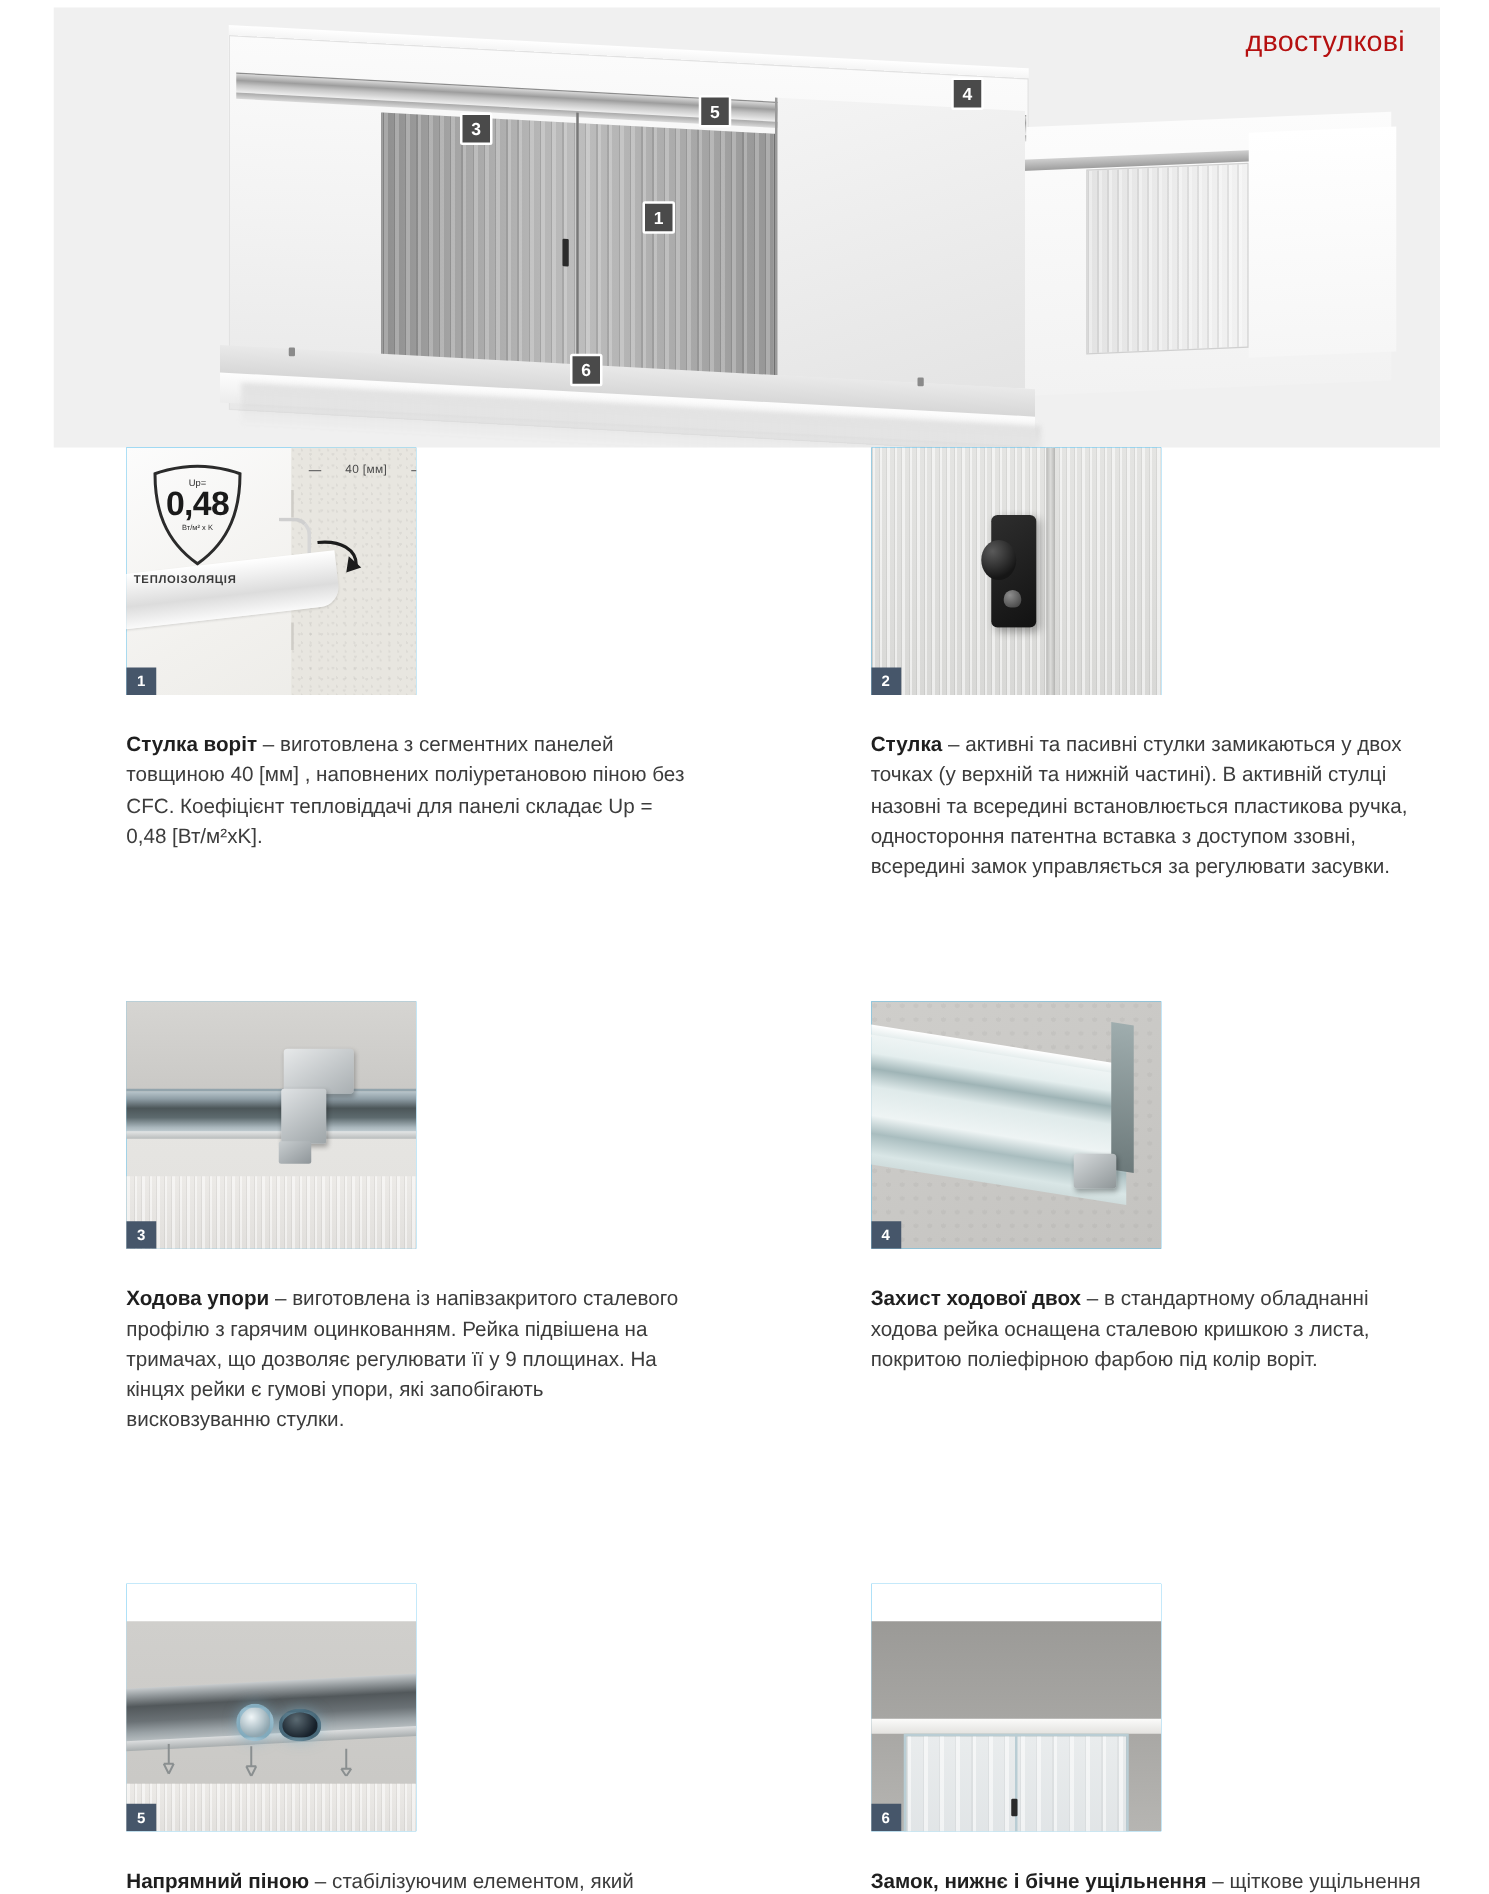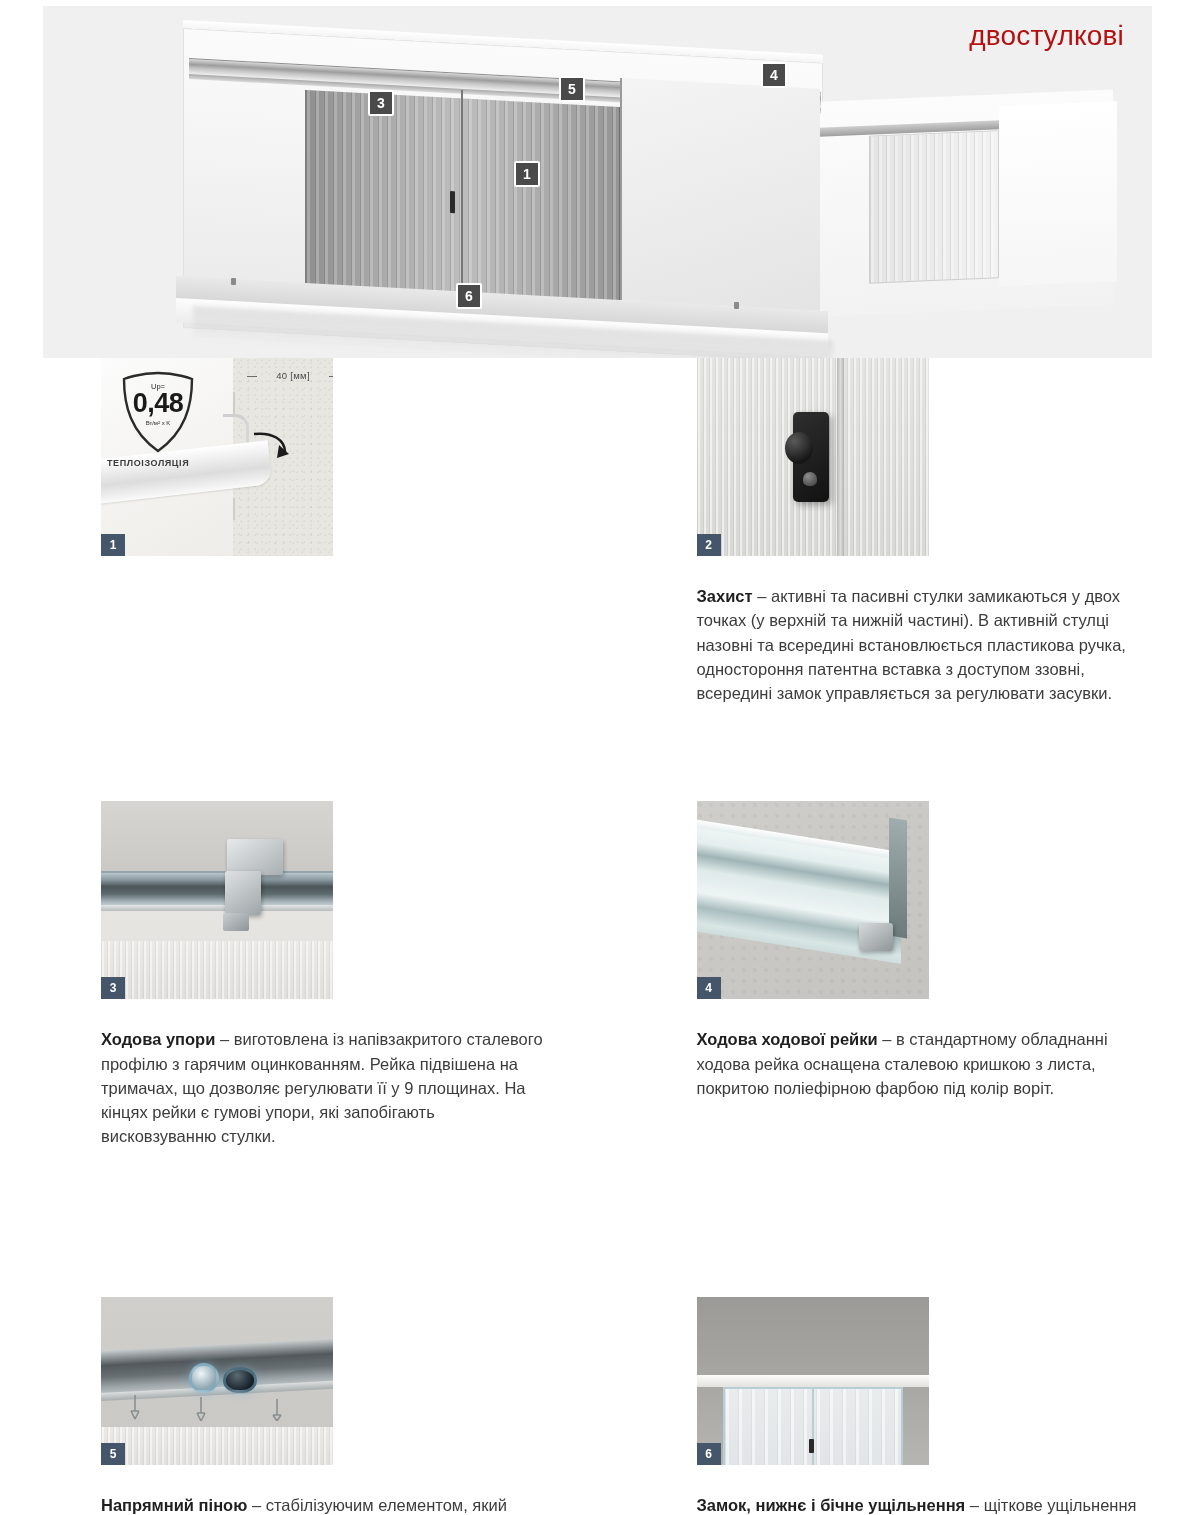--- a/index.html
+++ b/index.html
@@ -17,21 +17,21 @@
   .hero {
     position: absolute;
     left: 43px; top: 6px;
     width: 1109px; height: 352px;
     background: #f0f0f0;
     overflow: hidden;
   }
   .hero-title {
     position: absolute;
     right: 28px; top: 14px;
-    font-size: 28px;
+    font-size: 23px;
     color: #b51010;
     letter-spacing: .2px;
     font-family: "Liberation Sans", sans-serif;
   }
   .hero-stage { position: absolute; inset: 0; }
 
   
   .wall-main {
     position: absolute;
     left: 140px; top: 22px;
@@ -461,33 +461,36 @@
           <div style="position:absolute; left:18px; top:62px; width:78px; text-align:center; font-size:6px; color:#2b2b2b; font-family:'Liberation Sans',sans-serif;">Вт/м² x K</div>
           <div class="t1-shield-label">ТЕПЛОІЗОЛЯЦІЯ</div>
 
           <svg class="t1-arrow" viewBox="0 0 40 34">
             <path d="M3 4 C22 2 34 10 34 22" fill="none" stroke="#1c1c1c" stroke-width="2.6"></path>
             <path d="M28 15 L38 24 L26 28 Z" fill="#1c1c1c"></path>
           </svg>
 
           <div class="thumb-badge">1</div>
         </div>
+        <div class="caption">
+          <b>Стулка воріт</b><span> </span><span>–</span> <span>виготовлена з сегментних панелей товщиною 40 [мм] , наповнених поліуретановою піною без CFC. Коефіцієнт тепловіддачі для панелі складає Up = 0,48 [Вт/м²xK].</span>
+        </div>
       </div>
 
       <div class="cell right block">
         <div class="thumb-wrap">
           <div class="t2-bg"></div>
           <div class="t2-seam"></div>
           <div class="t2-plate"></div>
           <div class="t2-knob"></div>
           <div class="t2-cyl"></div>
           <div class="thumb-badge">2</div>
         </div>
         <div class="caption">
-          <b>Захист</b> <span>–</span> <span>активні та пасивні стулки замикаються у двох точках (у верхній та нижній частині). В активній стулці назовні та всередині встановлюється пластикова ручка, одностороння патентна вставка з доступом ззовні, всередині замок управляється за регулювати засувки.</span>
+          <b>Стулка</b> <span>–</span> <span>активні та пасивні стулки замикаються у двох точках (у верхній та нижній частині). В активній стулці назовні та всередині встановлюється пластикова ручка, одностороння патентна вставка з доступом ззовні, всередині замок управляється за регулювати засувки.</span>
         </div>
       </div>
     </div>
 
     <div class="row" style="margin-top:96px;">
 
       <div class="cell left block">
         <div class="thumb-wrap">
           <div class="t3-bg"></div>
           <div class="t3-wall"></div>
@@ -509,21 +512,21 @@
           <div class="t4-bg"></div>
           <div class="t4-cover">
             <div class="t4-top"></div>
             <div class="t4-face"></div>
           </div>
           <div class="t4-end"></div>
           <div class="t4-roller"></div>
           <div class="thumb-badge">4</div>
         </div>
         <div class="caption">
-          <b>Ходова ходової рейки</b> <span>–</span> <span>в стандартному обладнанні ходова рейка оснащена сталевою кришкою з листа, покритою поліефірною фарбою під колір воріт.</span>
+          <b>Захист ходової двох</b> <span>–</span> <span>в стандартному обладнанні ходова рейка оснащена сталевою кришкою з листа, покритою поліефірною фарбою під колір воріт.</span>
         </div>
       </div>
     </div>
 
     <div class="row" style="margin-top:118px;">
 
       <div class="cell left block">
         <div class="thumb-wrap">
           <div class="t5-bg"></div>
           <div class="t5-scene"></div>

